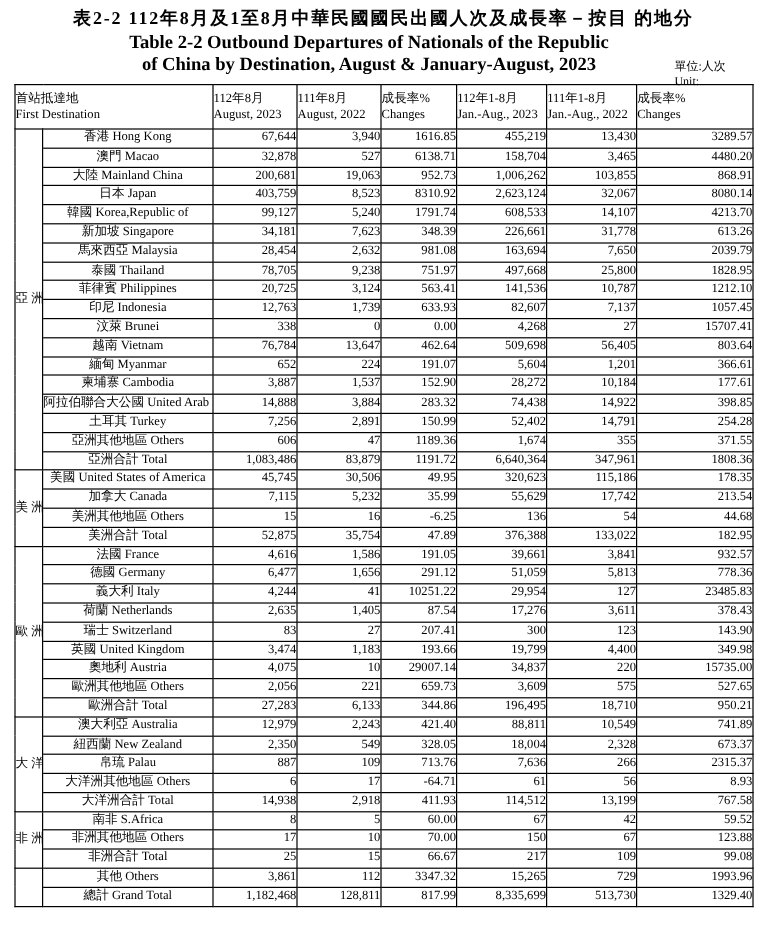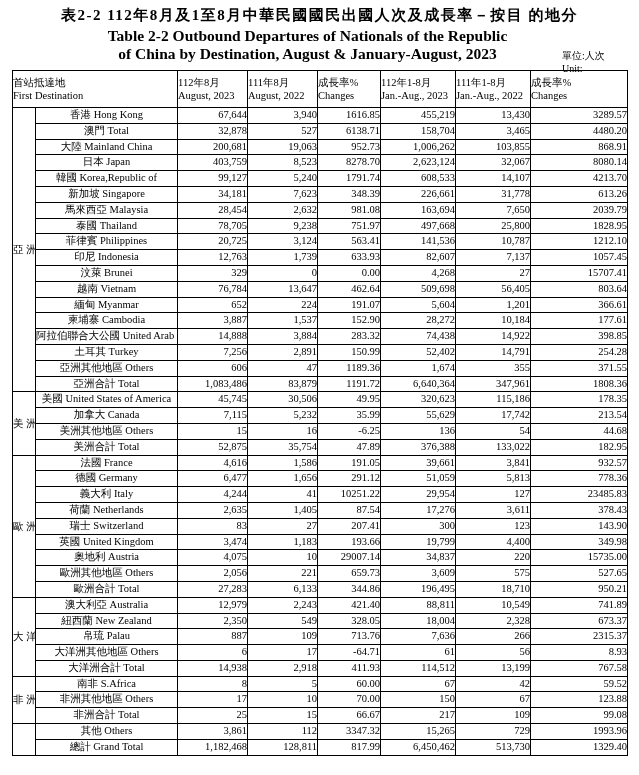--- a/index.html
+++ b/index.html
@@ -134,42 +134,42 @@
 區</td>
           <td class="dest">香港 Hong Kong</td>
           <td class="num">67,644</td>
           <td class="num">3,940</td>
           <td class="num">1616.85</td>
           <td class="num">455,219</td>
           <td class="num">13,430</td>
           <td class="num">3289.57</td>
         </tr>
         <tr>
-          <td class="dest">澳門 Total</td>
+          <td class="dest">澳門 Macao</td>
           <td class="num">32,878</td>
           <td class="num">527</td>
           <td class="num">6138.71</td>
           <td class="num">158,704</td>
           <td class="num">3,465</td>
           <td class="num">4480.20</td>
         </tr>
         <tr>
           <td class="dest">大陸 Mainland China</td>
           <td class="num">200,681</td>
           <td class="num">19,063</td>
           <td class="num">952.73</td>
           <td class="num">1,006,262</td>
           <td class="num">103,855</td>
           <td class="num">868.91</td>
         </tr>
         <tr>
           <td class="dest">日本 Japan</td>
           <td class="num">403,759</td>
           <td class="num">8,523</td>
-          <td class="num">8278.70</td>
+          <td class="num">8310.92</td>
           <td class="num">2,623,124</td>
           <td class="num">32,067</td>
           <td class="num">8080.14</td>
         </tr>
         <tr>
           <td class="dest">韓國 Korea,Republic of</td>
           <td class="num">99,127</td>
           <td class="num">5,240</td>
           <td class="num">1791.74</td>
           <td class="num">608,533</td>
@@ -216,21 +216,21 @@
           <td class="dest">印尼 Indonesia</td>
           <td class="num">12,763</td>
           <td class="num">1,739</td>
           <td class="num">633.93</td>
           <td class="num">82,607</td>
           <td class="num">7,137</td>
           <td class="num">1057.45</td>
         </tr>
         <tr>
           <td class="dest">汶萊 Brunei</td>
-          <td class="num">329</td>
+          <td class="num">338</td>
           <td class="num">0</td>
           <td class="num">0.00</td>
           <td class="num">4,268</td>
           <td class="num">27</td>
           <td class="num">15707.41</td>
         </tr>
         <tr>
           <td class="dest">越南 Vietnam</td>
           <td class="num">76,784</td>
           <td class="num">13,647</td>
@@ -505,19 +505,19 @@
           <td class="num">3347.32</td>
           <td class="num">15,265</td>
           <td class="num">729</td>
           <td class="num">1993.96</td>
         </tr>
         <tr>
           <td class="dest">總計 Grand Total</td>
           <td class="num">1,182,468</td>
           <td class="num">128,811</td>
           <td class="num">817.99</td>
-          <td class="num">6,450,462</td>
+          <td class="num">8,335,699</td>
           <td class="num">513,730</td>
           <td class="num">1329.40</td>
         </tr>
       </tbody>
   </table>
 </div>
 
 </body></html>

